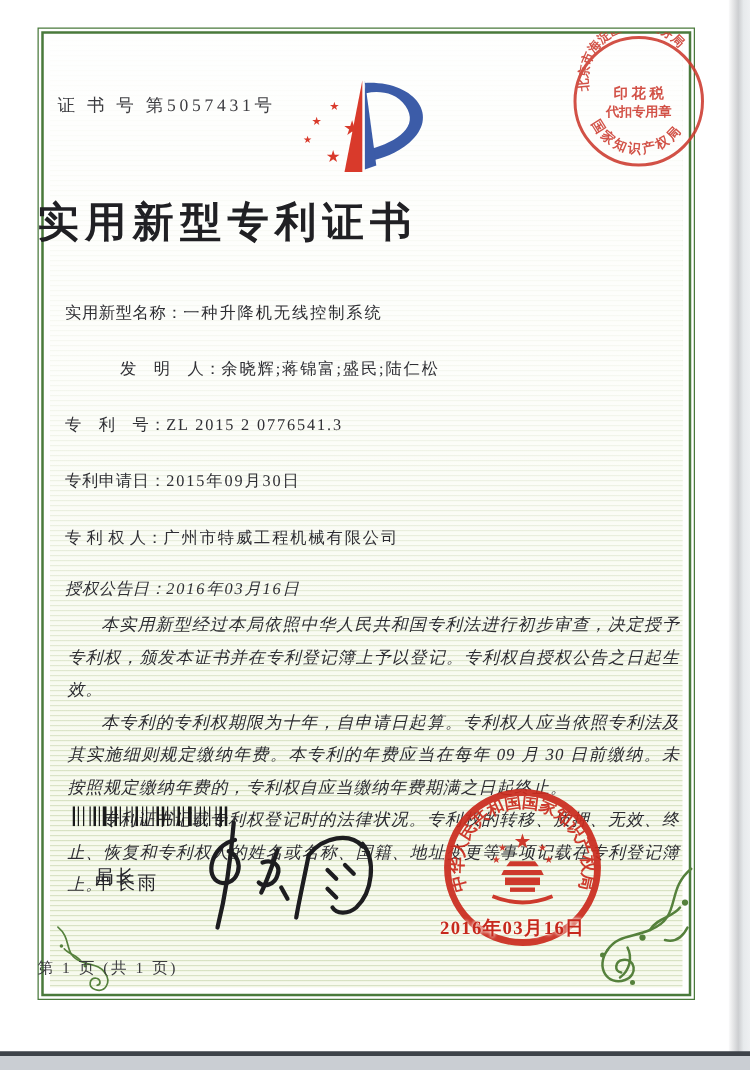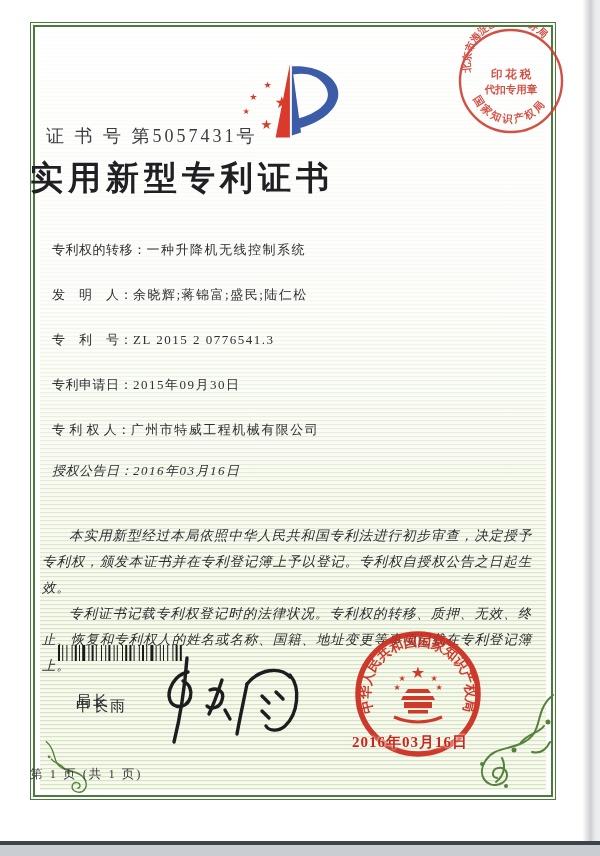--- a/index.html
+++ b/index.html
@@ -19,34 +19,34 @@
   
   .frame { position:absolute; left:30px; top:22px; width:526px; height:778px;
     border:1px solid #4a7a3c; }
   .frame-inner { position:absolute; inset:2px; border:2px solid #4a7a3c; }
   .guilloche { position:absolute; inset:5px;
     background:
       linear-gradient(to bottom, rgba(255,255,255,0.95) 0%, rgba(255,255,255,0.75) 35%, rgba(255,255,255,0.25) 62%, rgba(255,255,255,0) 80%),
       repeating-linear-gradient(to bottom, rgba(146,172,98,0.30) 0 1px, rgba(146,172,98,0.06) 1px 2px, rgba(250,252,242,0) 2px 4px),
       #f7faee; }
 
-  .cert-no { position:absolute; left:46px; top:76px; font-size:18px; letter-spacing:3px; color:#3c3c40;margin-top:48px; }
+  .cert-no { position:absolute; left:46px; top:76px; font-size:14px; letter-spacing:3px; color:#3c3c40; }
 
   .title { position:absolute; left:30px; top:156px; width:526px; text-align:left;
     font-size:33px; font-weight:700; letter-spacing:5px; color:#202024; }
 
   .logo { position:absolute; left:238px; top:52px; width:122px; height:102px; }
 
   .field { position:absolute; left:52px; font-size:13px; color:#2e2e33; white-space:nowrap; }
   .field .lab { letter-spacing:0.5px; }
   .field .val { letter-spacing:1.5px; }
-  .f0 { top:241px; } .f1 { top:286px; } .f2 { top:331px; }
+  .f0 { top:241px; } .f1 { top:286px;margin-left:44px; } .f2 { top:331px; }
   .f3 { top:376px; } .f4 { top:421px; } .f5 { top:462px;font-style:italic; }
 
-  .paras { position:absolute; left:42px; top:487px; width:490px;margin-top:36px; }
+  .paras { position:absolute; left:54px; top:487px; width:490px; }
   .paras p { font-size:13.5px; line-height:26px; color:#2c2c31; text-indent:2em;
     font-style:italic; letter-spacing:0.8px; text-align:justify; }
 
   .barcode { position:absolute; left:58px; top:645px; width:158px; height:16px; }
 
   .signer { position:absolute; left:76px; font-family:"Liberation Sans","DejaVu Sans",sans-serif;
     font-size:15px; color:#26262a; letter-spacing:2px; }
   .signer-title { top:692px; } .signer-name { top:697px; }
   .signature { position:absolute; left:150px; top:652px; width:170px; height:100px; }
 
@@ -110,29 +110,30 @@
       <text x="29" y="35" font-size="9">★</text>
       <text x="15" y="47" font-size="9">★</text>
       <text x="43" y="55" font-size="16">★</text>
       <text x="8" y="61" font-size="8">★</text>
       <text x="28" y="76" font-size="13">★</text>
     </g>
   </svg>
 
   <div class="title">实用新型专利证书</div>
 
-  <div class="field f0"><span class="lab">专利权的转移：</span><span class="val">一种升降机无线控制系统</span></div>
+  <div class="field f0"><span class="lab">实用新型名称：</span><span class="val">一种升降机无线控制系统</span></div>
   <div class="field f1"><span class="lab">发　明　人：</span><span class="val">余晓辉;蒋锦富;盛民;陆仁松</span></div>
   <div class="field f2"><span class="lab">专　利　号：</span><span class="val">ZL 2015 2 0776541.3</span></div>
   <div class="field f3"><span class="lab">专利申请日：</span><span class="val">2015年09月30日</span></div>
   <div class="field f4"><span class="lab">专 利 权 人：</span><span class="val">广州市特威工程机械有限公司</span></div>
   <div class="field f5"><span class="lab">授权公告日：</span><span class="val">2016年03月16日</span></div>
 
   <div class="paras">
     <p>本实用新型经过本局依照中华人民共和国专利法进行初步审查，决定授予专利权，颁发本证书并在专利登记簿上予以登记。专利权自授权公告之日起生效。</p>
+    <p>本专利的专利权期限为十年，自申请日起算。专利权人应当依照专利法及其实施细则规定缴纳年费。本专利的年费应当在每年 09 月 30 日前缴纳。未按照规定缴纳年费的，专利权自应当缴纳年费期满之日起终止。</p>
     <p>专利证书记载专利权登记时的法律状况。专利权的转移、质押、无效、终止、恢复和专利权人的姓名或名称、国籍、地址变更等事项记载在专利登记簿上。</p>
   </div>
 
   <svg class="barcode" id="barcode" viewBox="0 0 158 16" preserveAspectRatio="none">
       <rect x="0" y="0" width="2" height="16" fill="#1a1a1a"></rect>
       <rect x="4.2" y="0" width="1" height="16" fill="#1a1a1a"></rect>
       <rect x="8.4" y="0" width="1" height="16" fill="#1a1a1a"></rect>
       <rect x="13.6" y="0" width="1" height="16" fill="#1a1a1a"></rect>
       <rect x="16.8" y="0" width="2" height="16" fill="#1a1a1a"></rect>
       <rect x="21.000000000000004" y="0" width="1" height="16" fill="#1a1a1a"></rect>

